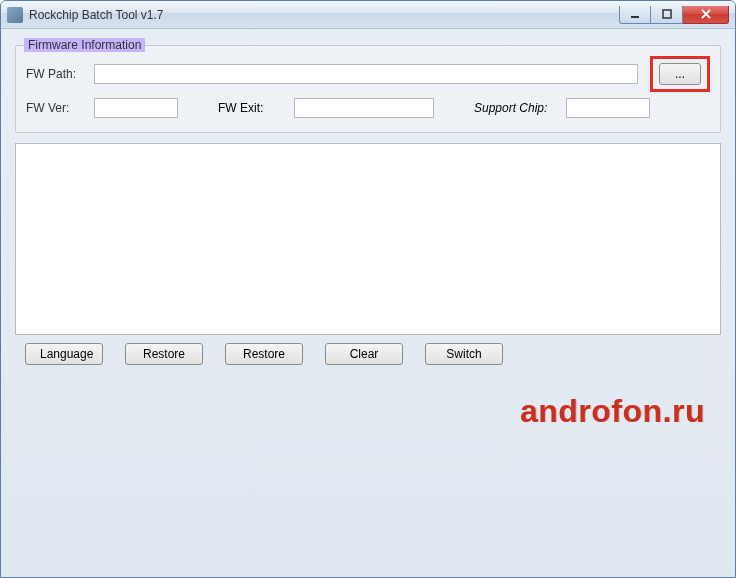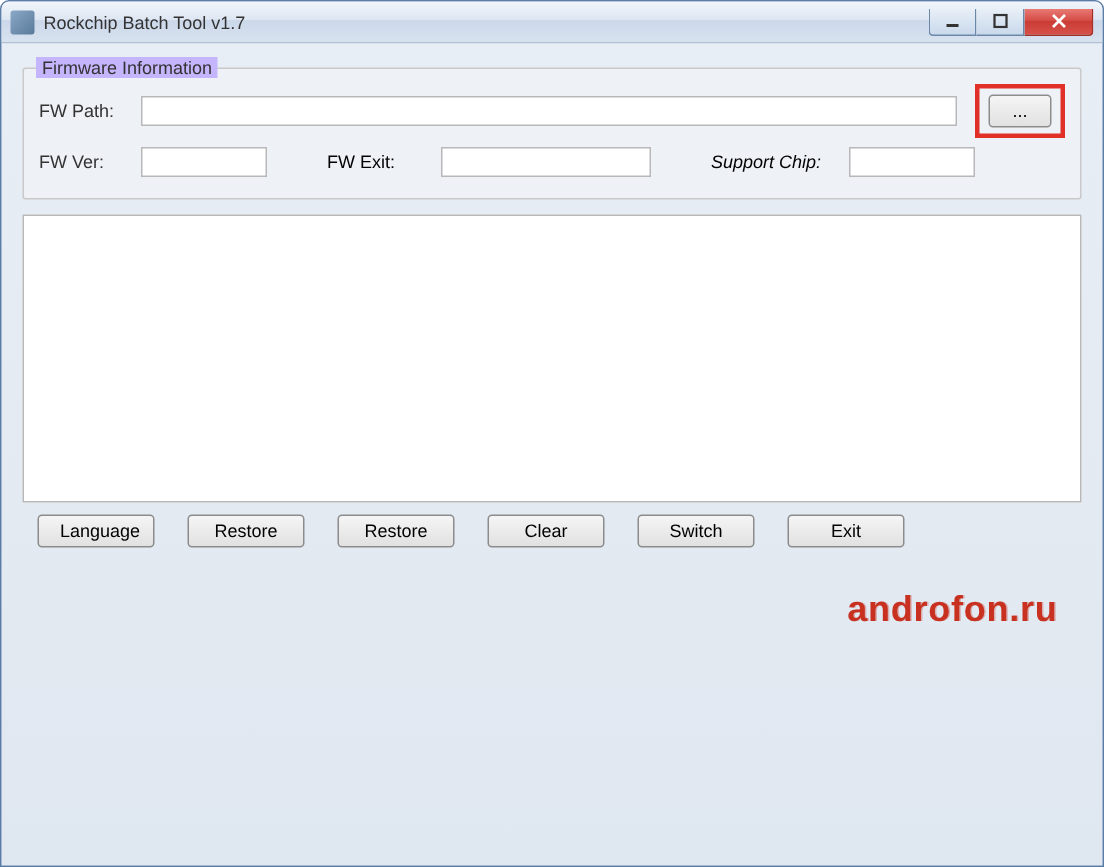--- a/index.html
+++ b/index.html
@@ -158,21 +158,21 @@
       justify-content: center;
       font-size: 16px;
       font-weight: bold;
       color: #b8b8b8;
     }
 
     .watermark {
       position: absolute;
       right: 30px;
       top: 392px;
-      font-size: 24px;
+      font-size: 32px;
       font-weight: bold;
       color: #c83020;
       letter-spacing: 0.5px;
       pointer-events: none;
       text-shadow: 1px 0 0 rgba(200,48,32,0.3);
     }
 
     .bottom-bar {
       display: flex;
       gap: 22px;
@@ -235,19 +235,18 @@
 
     <div class="log-area"></div>
 
 
     <div class="bottom-bar">
       <button class="btn">Language</button>
       <button class="btn">Restore</button>
       <button class="btn">Restore</button>
       <button class="btn">Clear</button>
       <button class="btn">Switch</button>
-      <button class="btn">Exit</button>
     </div>
 
   </div>
 
   <div class="watermark">androfon.ru</div>
 </div>
 
 </body></html>

